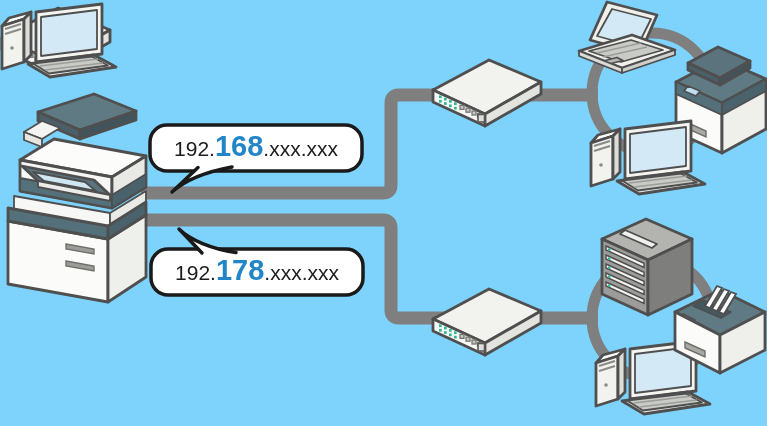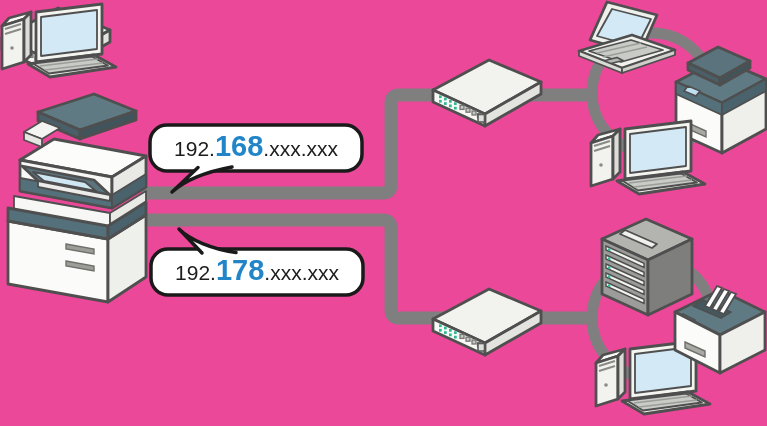--- a/index.html
+++ b/index.html
@@ -1,19 +1,19 @@
 <!DOCTYPE html>
 <html><head>
 <meta charset="utf-8">
 <style>
   html,body{margin:0;padding:0;background:#ffffff;}
   .stage{
     position:relative;
     width:767px;height:426px;
-    background:#ec4899;
+    background:#7dd3fc;
     overflow:hidden;
     font-family:"Liberation Sans", sans-serif;
   }
   svg{position:absolute;inset:0;display:block;}
   .outline{stroke:#4f4f4f;stroke-width:2.8;stroke-linejoin:round;}
   .thin{stroke:#4f4f4f;stroke-width:1.8;stroke-linejoin:round;}
   .netline{fill:none;stroke:#7f7f7f;stroke-width:13;stroke-linecap:butt;}
   .ring{fill:none;stroke:#7f7f7f;stroke-width:11;}
   .bubble{fill:#ffffff;stroke:#1a1a1a;stroke-width:3.5;}
   .bubble-tail{fill:#ffffff;stroke:#1a1a1a;stroke-width:3.5;stroke-linejoin:round;stroke-linecap:round;}

